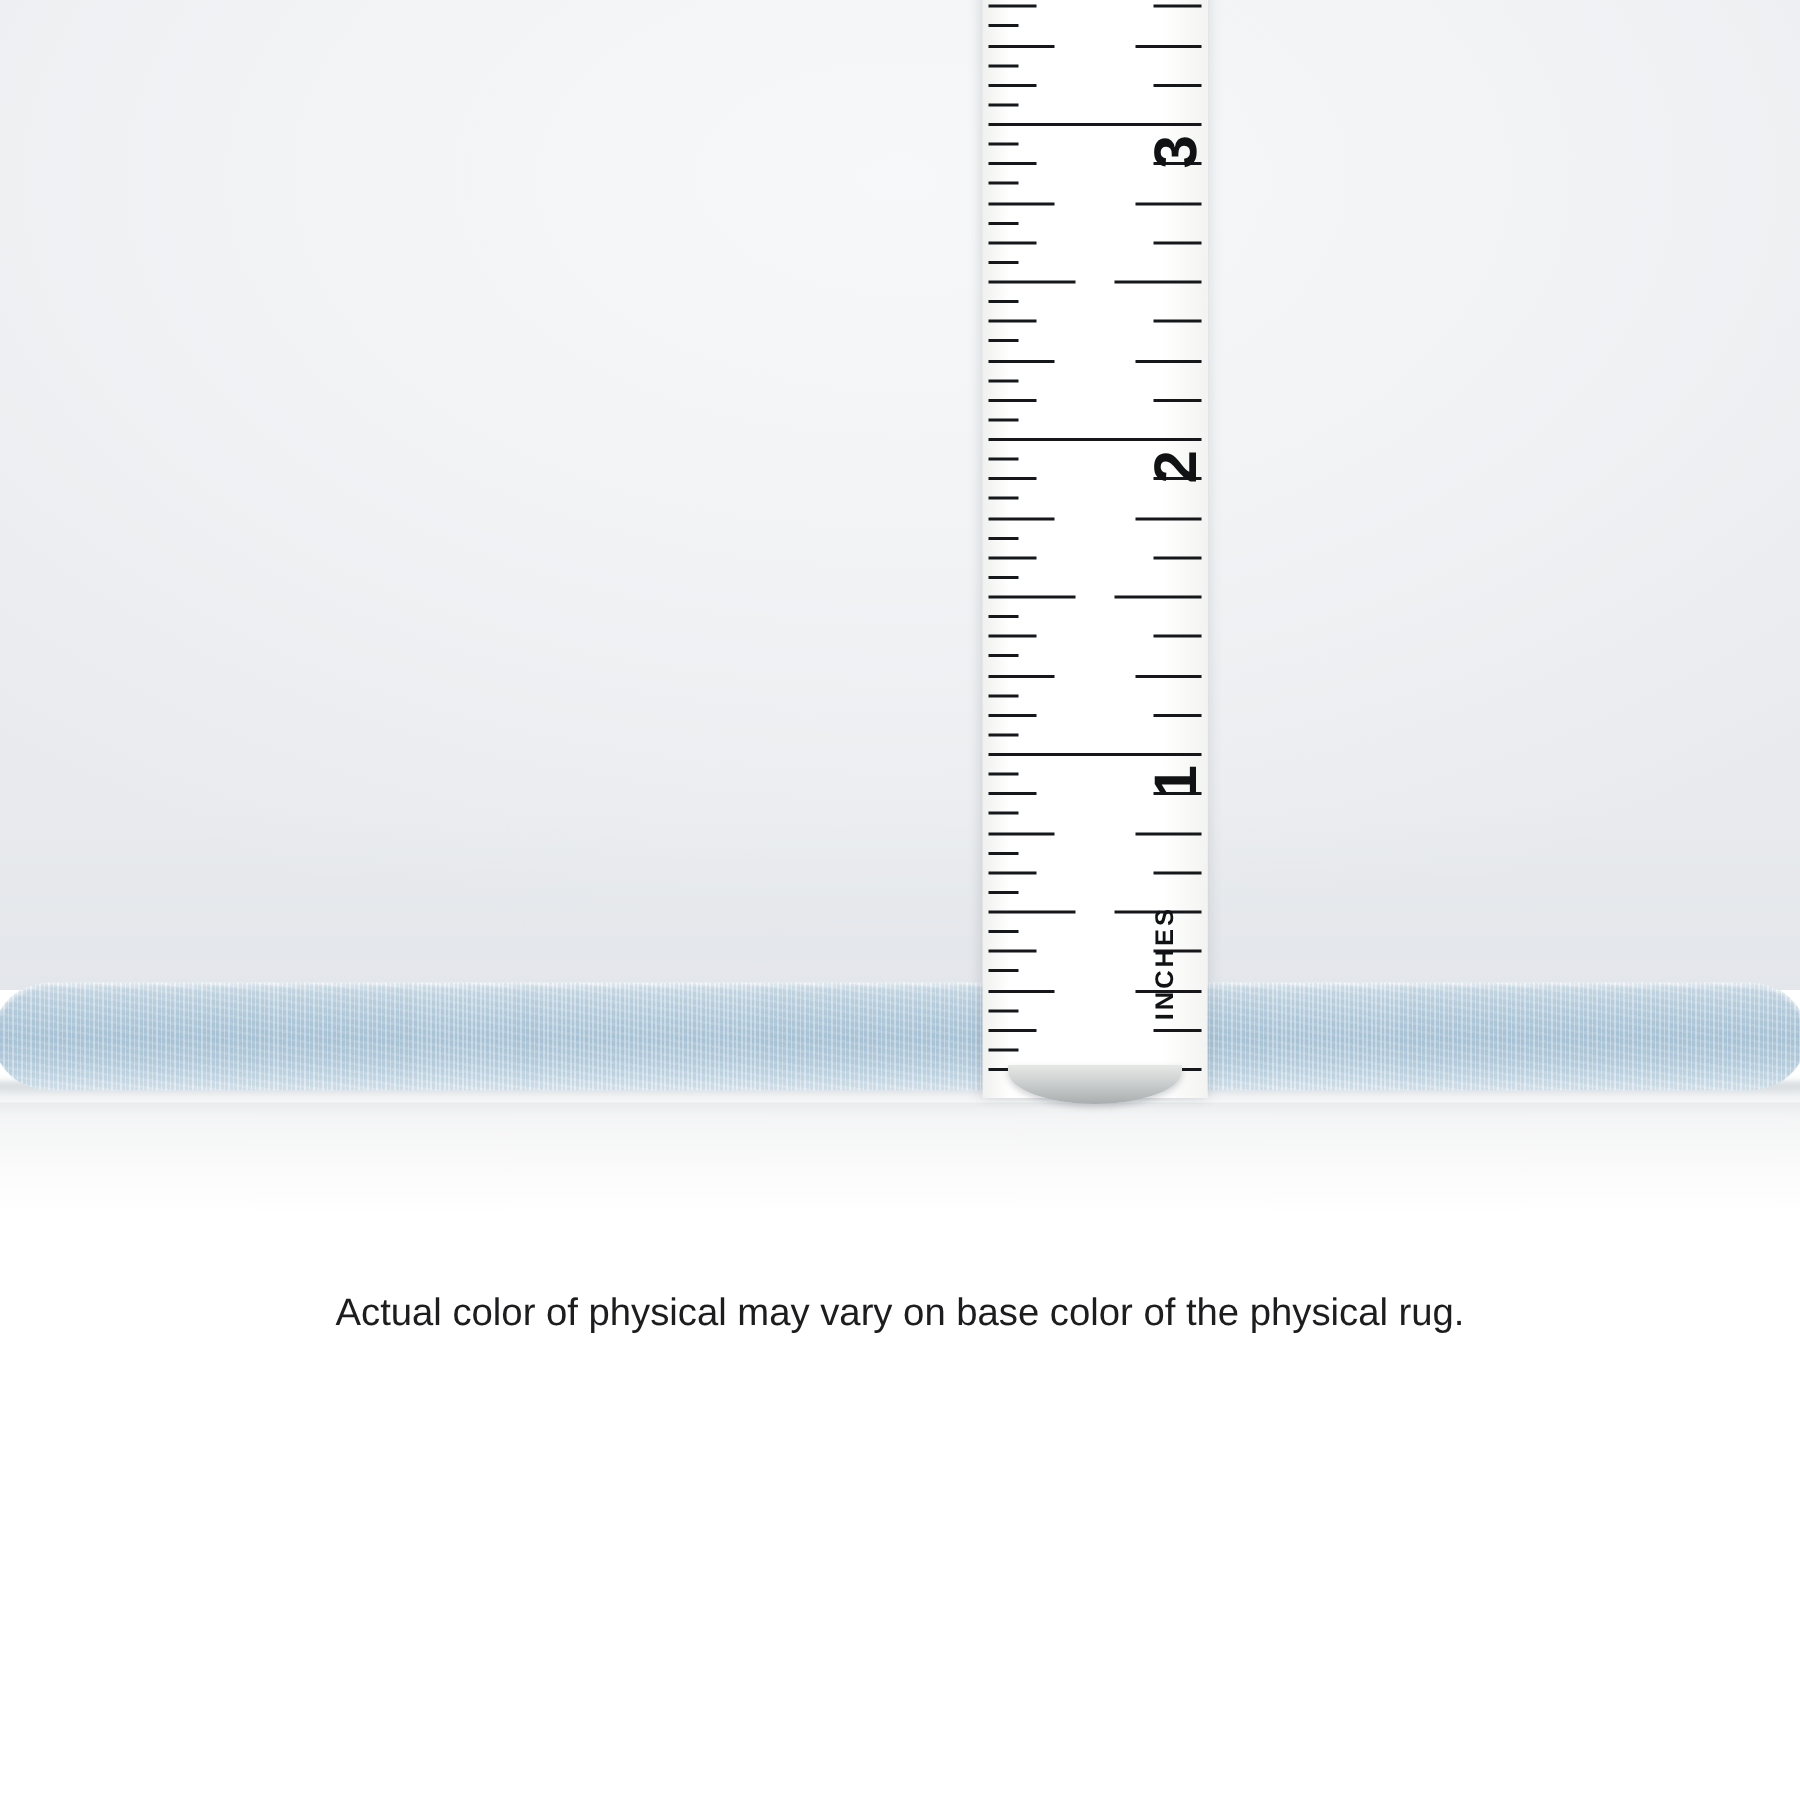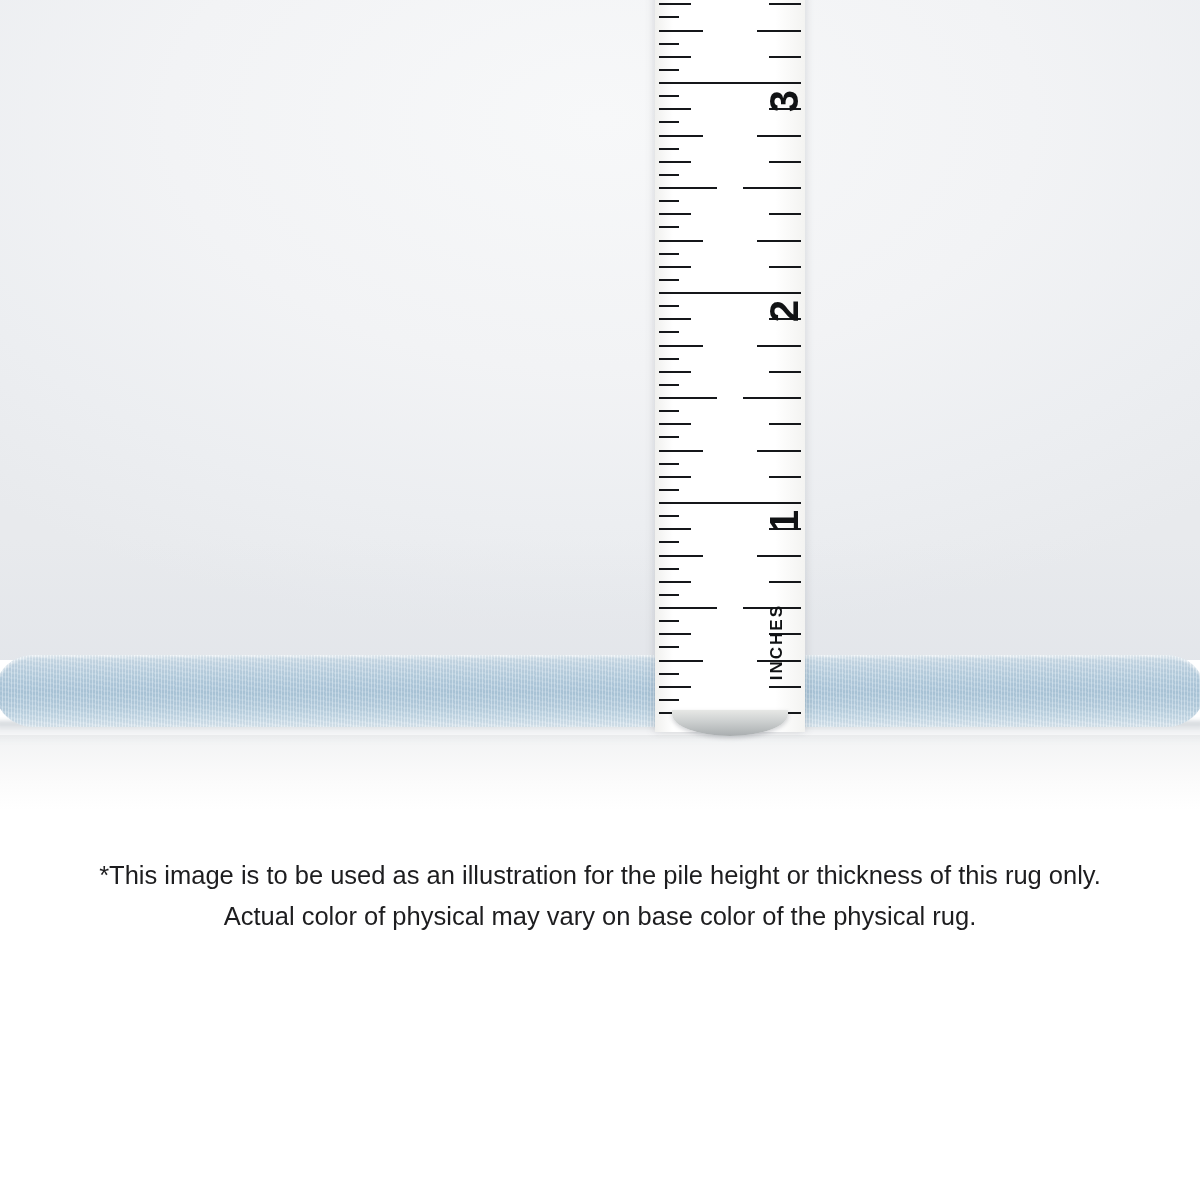--- a/index.html
+++ b/index.html
@@ -291,17 +291,16 @@
       <div class="num" id="num-2" style="top: 283px;">2</div>
       <div class="num" id="num-3" style="top: 73px;">3</div>
       <div class="inches-label">INCHES</div>
     </div>
 
     <div class="tape-end"></div>
 
   </div>
 
   <div class="caption">
-    <span class="line">*This image is to be used as an illustration for the pile height or thickness of this rug only.</span>
     <span class="line">Actual color of physical may vary on base color of the physical rug.</span>
   </div>
 
 </div>
 
 </body></html>

